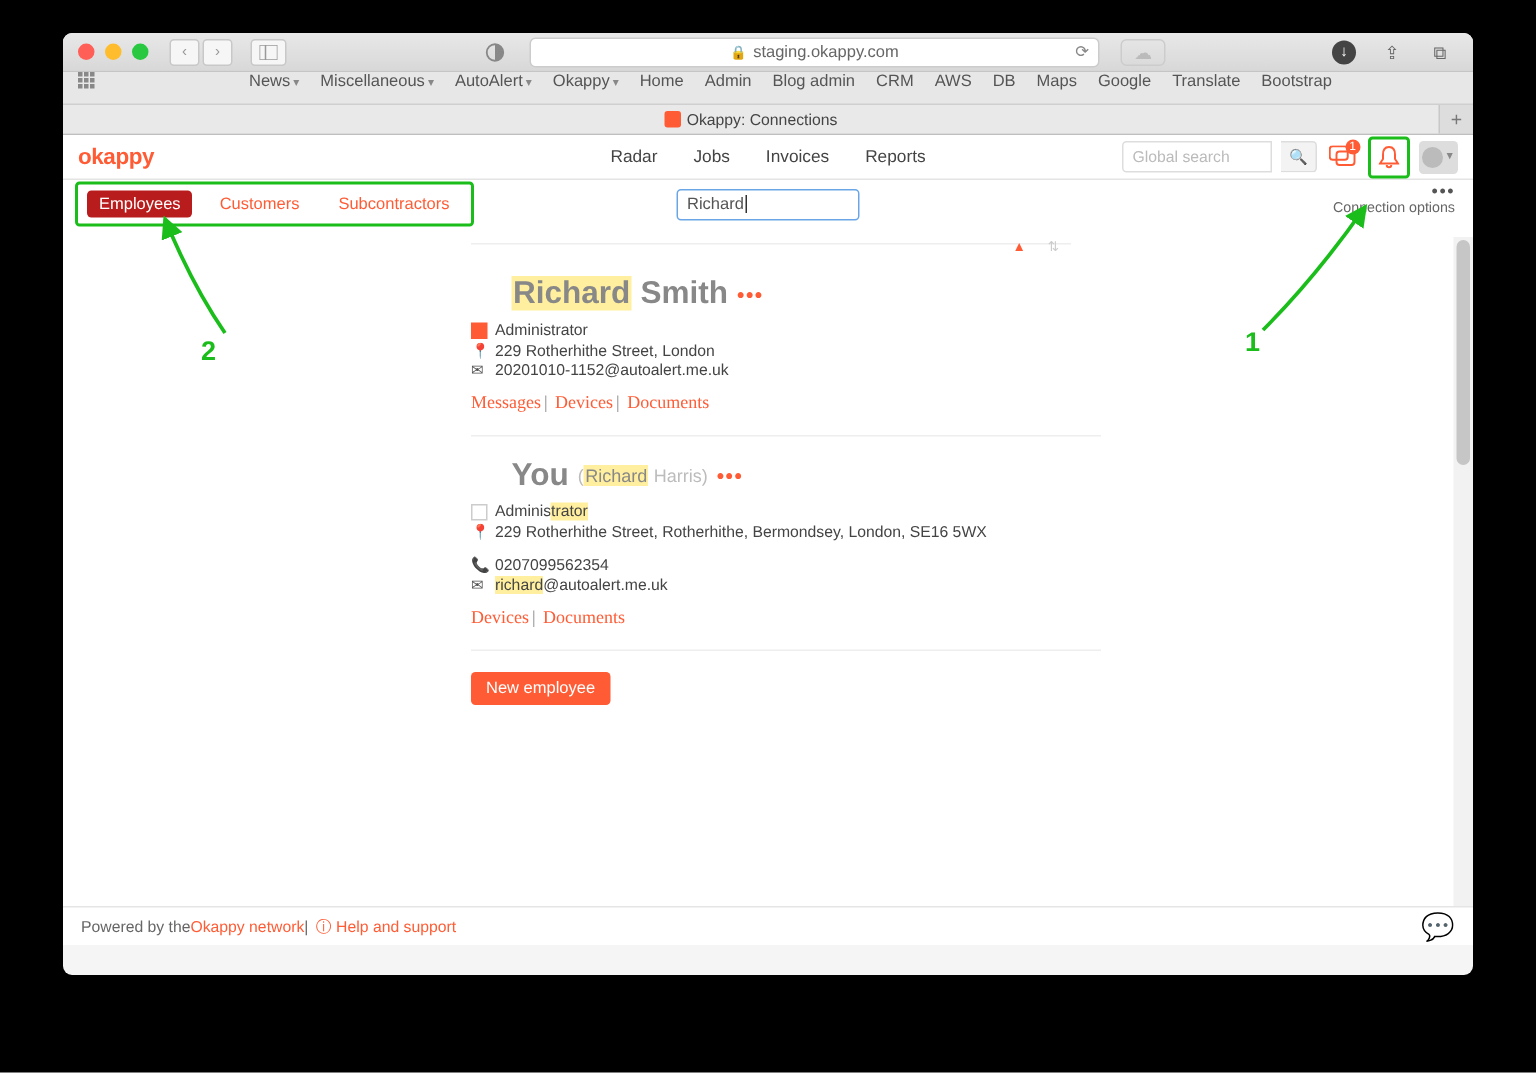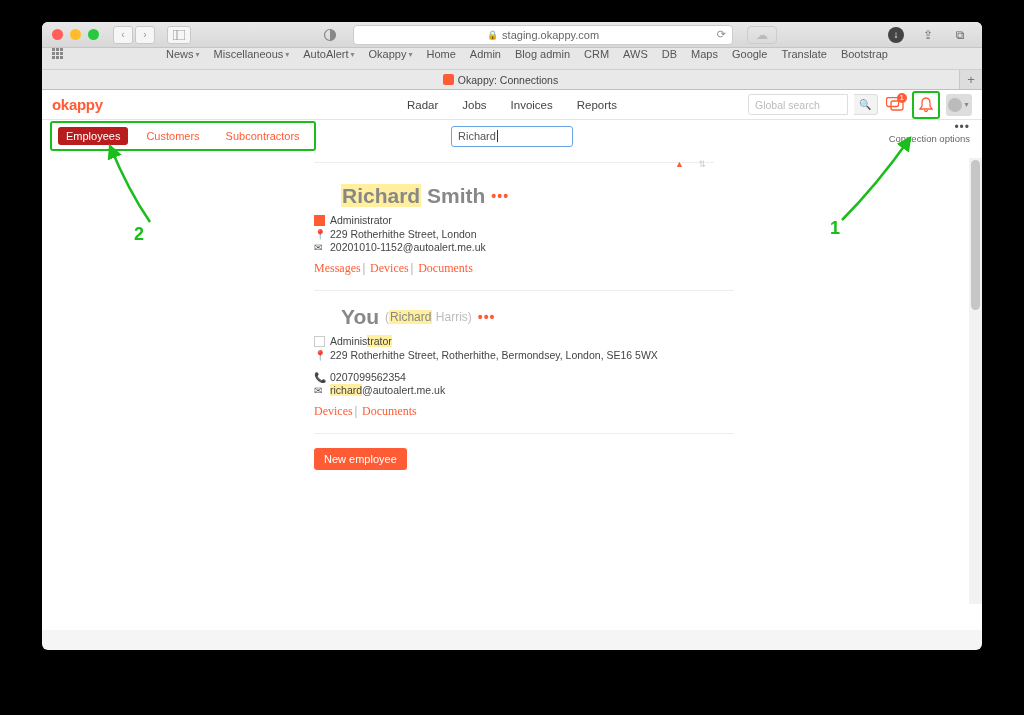--- a/index.html
+++ b/index.html
@@ -310,15 +310,23 @@
         </div>
       </div>
 
       <button class="new-btn">New employee</button>
     </div>
 
     <div class="scrollbar">
       <div class="scroll-thumb"></div>
     </div>
 
+    <div class="footer">
+      <span>Powered by the </span>
+      <a>Okappy network</a>
+      <span> | </span>
+      <span class="info-ic2">ⓘ</span>
+      <a>Help and support</a>
+      <span class="chat">💬</span>
+    </div>
   </div>
 
 </div>
 
 </body></html>

